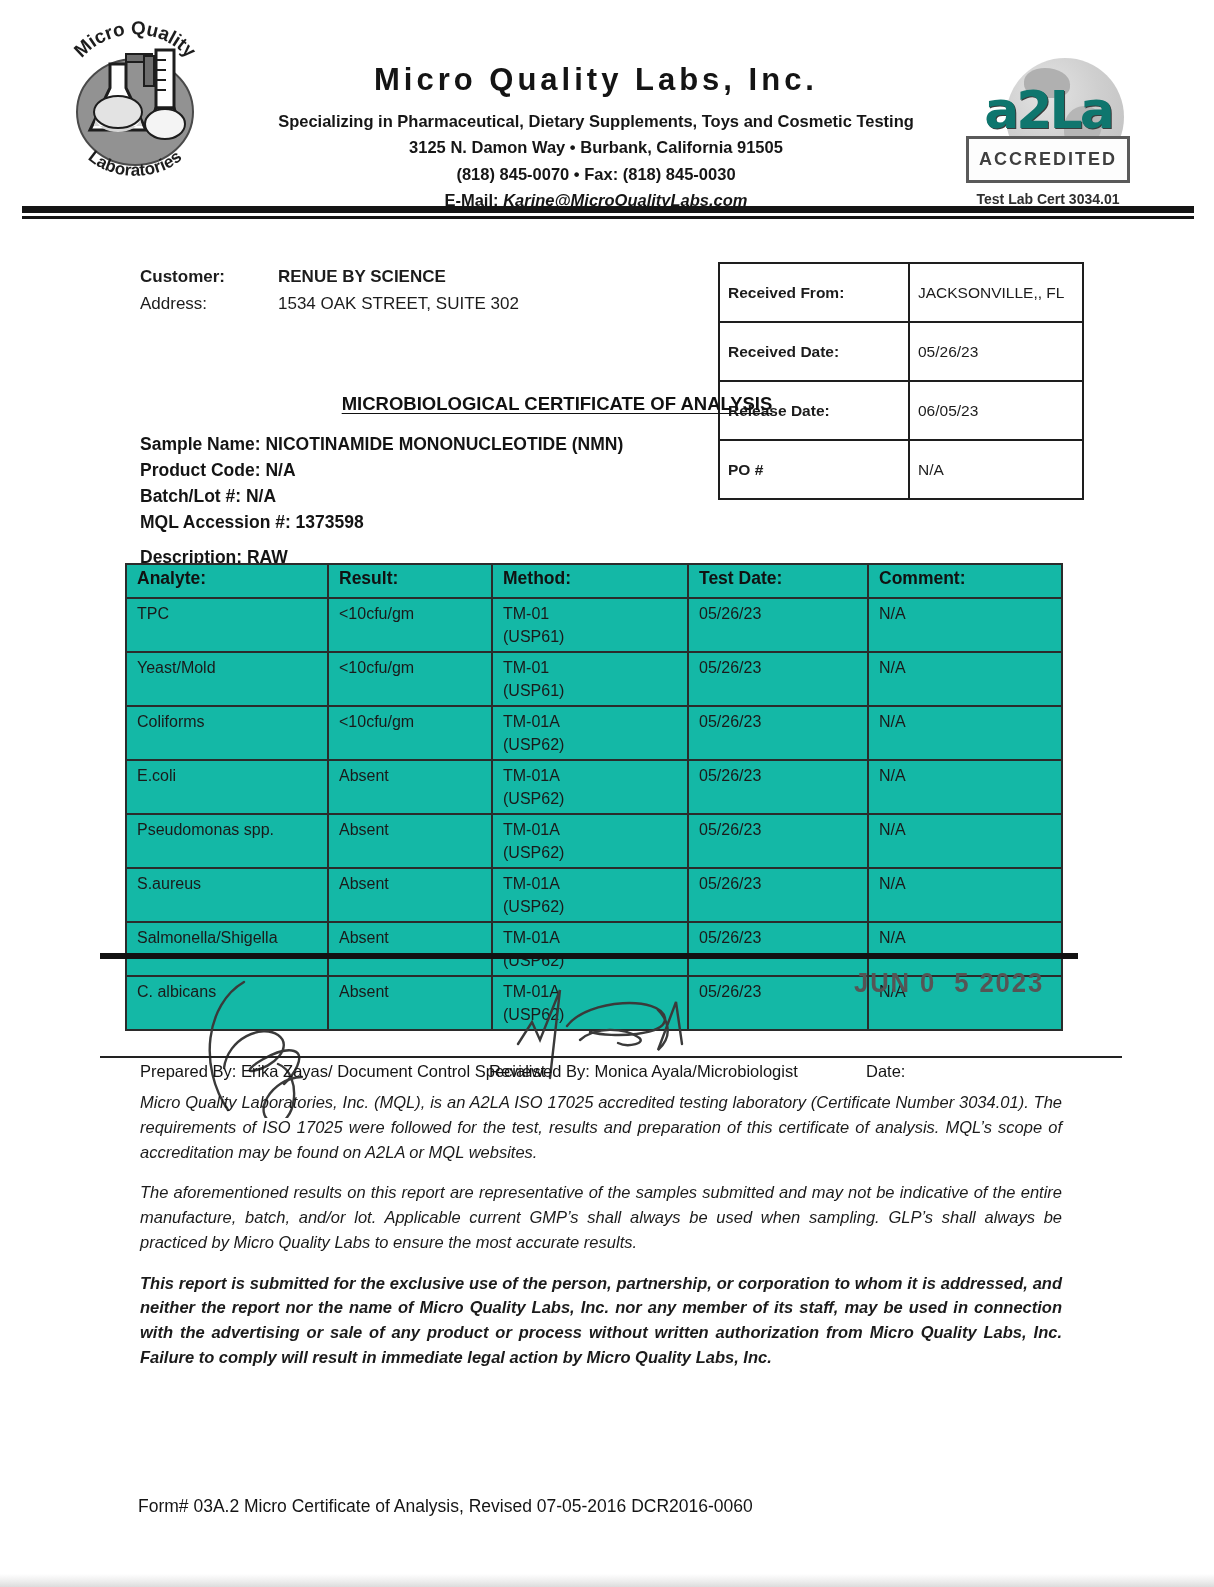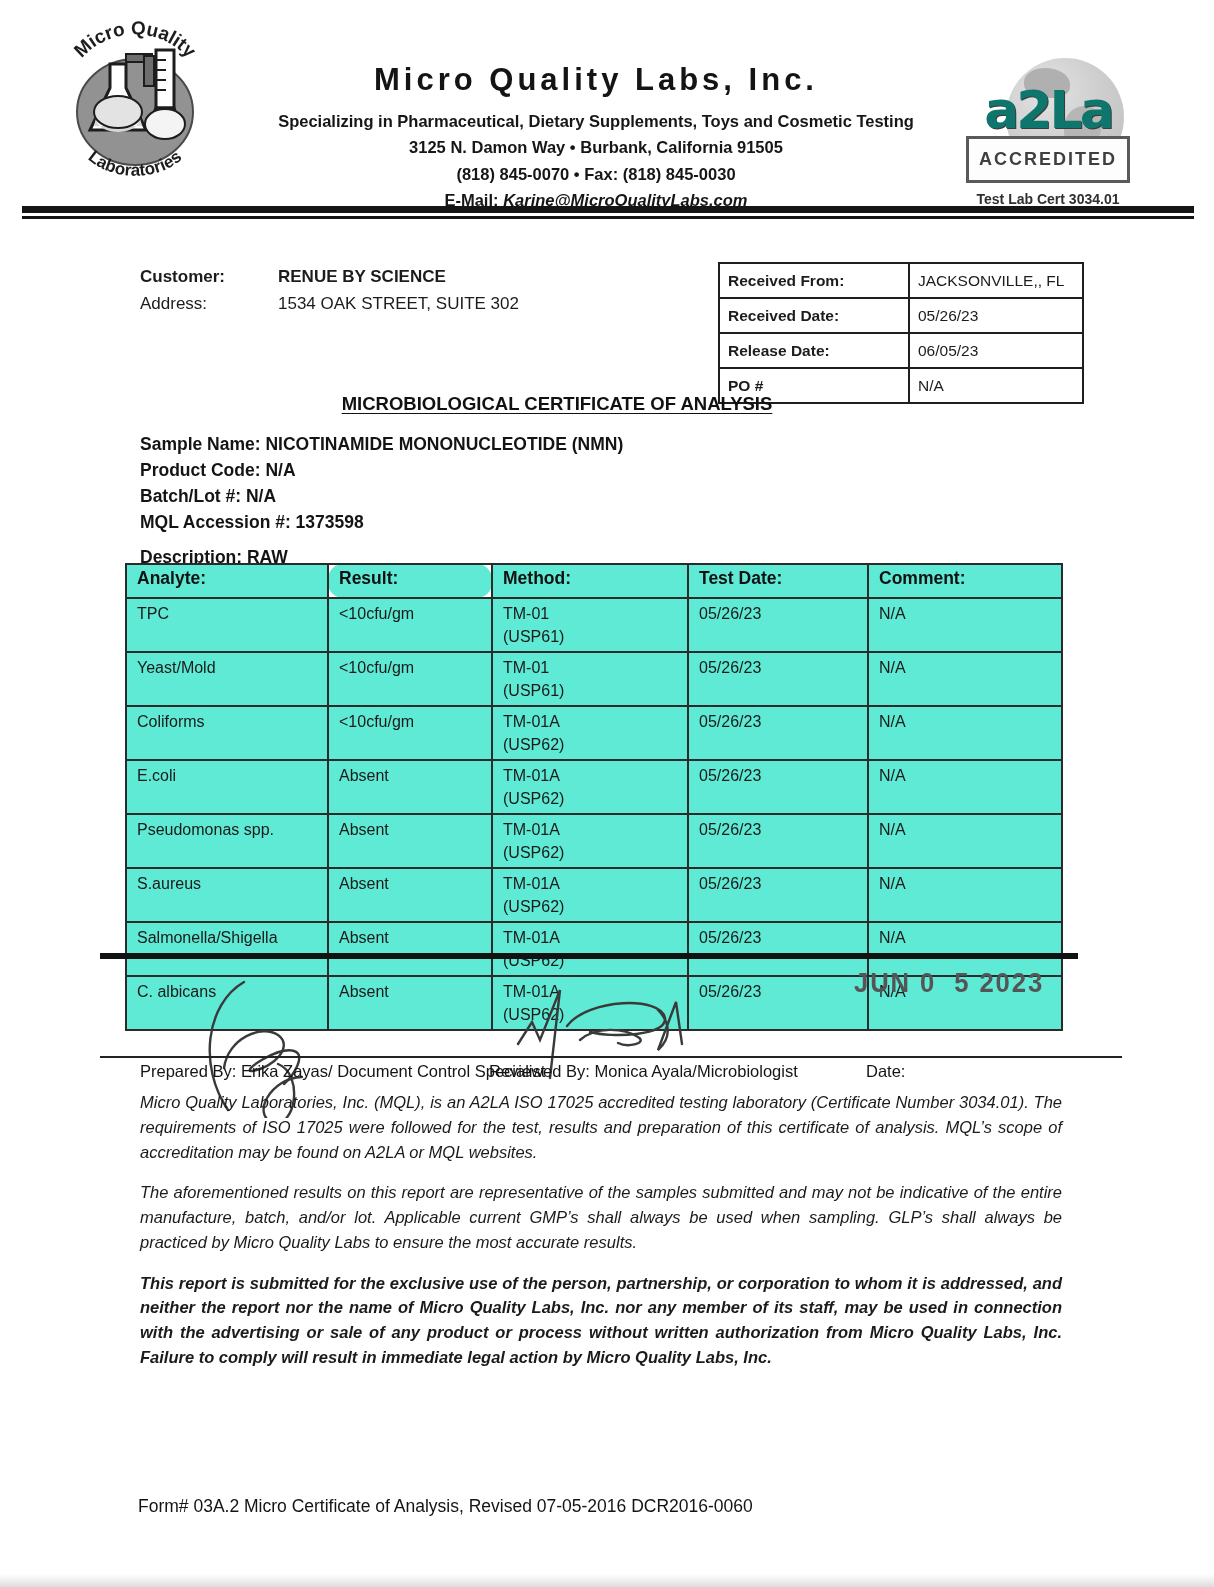--- a/index.html
+++ b/index.html
@@ -31,34 +31,34 @@
   
   .rule-double{position:absolute;left:22px;top:206px;width:1172px;}
   .rule-double .r1{height:7px;background:#151515;}
   .rule-double .r2{height:3px;background:#151515;margin-top:3px;}
   
   .customer{position:absolute;left:140px;top:263px;font-size:17px;}
   .customer .row{display:flex;line-height:27px;}
   .customer .lbl{width:138px;}
   .customer .b{font-weight:bold;}
   .received-table{position:absolute;left:718px;top:262px;border-collapse:collapse;}
-  .received-table td{border:2px solid #1e1e1e;font-size:15.5px;height:23px;padding:5px 8px;background:#fff;}
+  .received-table td{border:2px solid #1e1e1e;font-size:15.5px;height:23px;padding:17px 8px;background:#fff;}
   .received-table td.lbl{width:172px;font-weight:bold;}
   .received-table td.val{width:156px;}
   
   .coa-title{position:absolute;left:0;top:393px;width:1114px;text-align:center;
     font-size:18.5px;font-weight:bold;text-decoration:underline;text-underline-offset:3px;color:#111;}
   .sample-info{position:absolute;left:140px;top:431px;font-size:17.5px;font-weight:bold;line-height:26px;color:#141414;}
   .sample-info .desc{margin-top:9px;}
   
   .results-table{position:absolute;left:125px;top:563px;border-collapse:collapse;table-layout:fixed;}
-  .results-table th,.results-table td{border:2px solid #2b2b2b;text-align:left;vertical-align:top;background:#5eead4;}
+  .results-table th,.results-table td{border:2px solid #2b2b2b;text-align:left;vertical-align:top;background:#14b8a6;}
   .results-table th{font-size:17.5px;font-weight:bold;padding:3px 10px;height:26px;color:#111;}
   .results-table td{font-size:16px;padding:3px 10px;height:42px;line-height:23px;color:#1a1a1a;}
-  .c-analyte{width:180px;} .c-result{width:142px;border-radius:15px;} .c-method{width:174px;} .c-date{width:158px;} .c-comment{width:172px;}
+  .c-analyte{width:180px;} .c-result{width:142px;} .c-method{width:174px;} .c-date{width:158px;} .c-comment{width:172px;}
   
   .table-bottom-rule{position:absolute;left:100px;top:953px;width:978px;height:6px;background:#121212;}
   .stamp{position:absolute;left:854px;top:968px;font-size:27px;font-weight:bold;color:#555;
     letter-spacing:2px;white-space:pre;transform:scaleX(0.95);transform-origin:left;}
   .sig-svg{position:absolute;}
   .sig-line{position:absolute;left:100px;top:1056px;width:1022px;height:2px;background:#222;}
   .sig-label{position:absolute;top:1062px;font-size:16.5px;color:#141414;}
   .sig-prepared{left:140px;} .sig-reviewed{left:489px;} .sig-date{left:866px;}
   
   .legal{position:absolute;left:140px;top:1090px;width:922px;font-style:italic;font-size:16.5px;color:#1b1b1b;}

